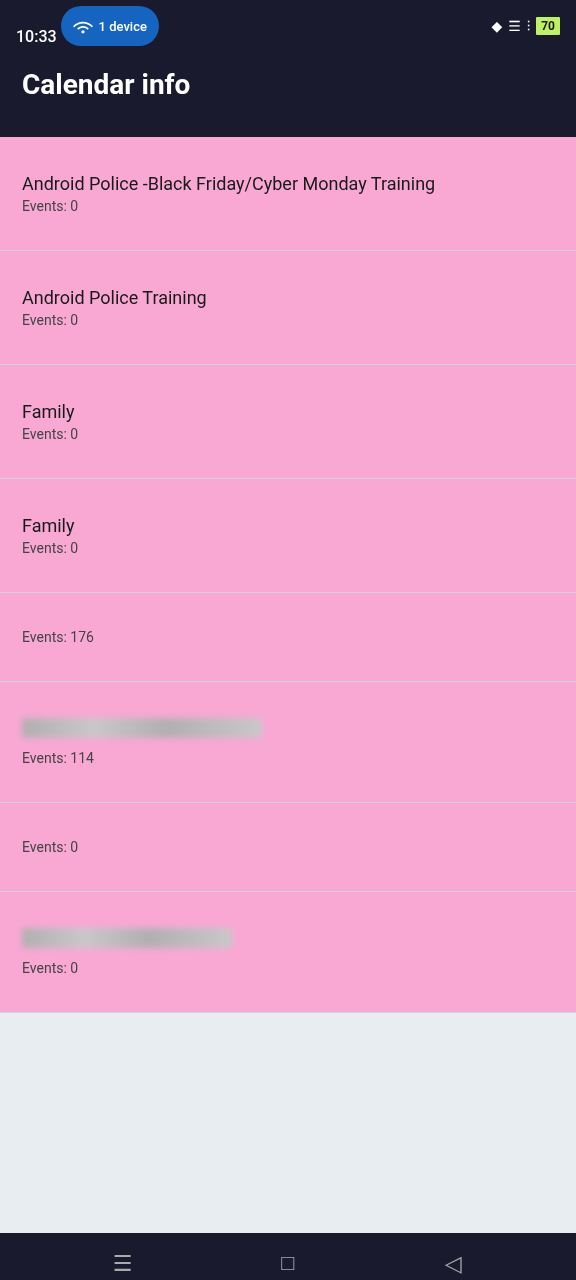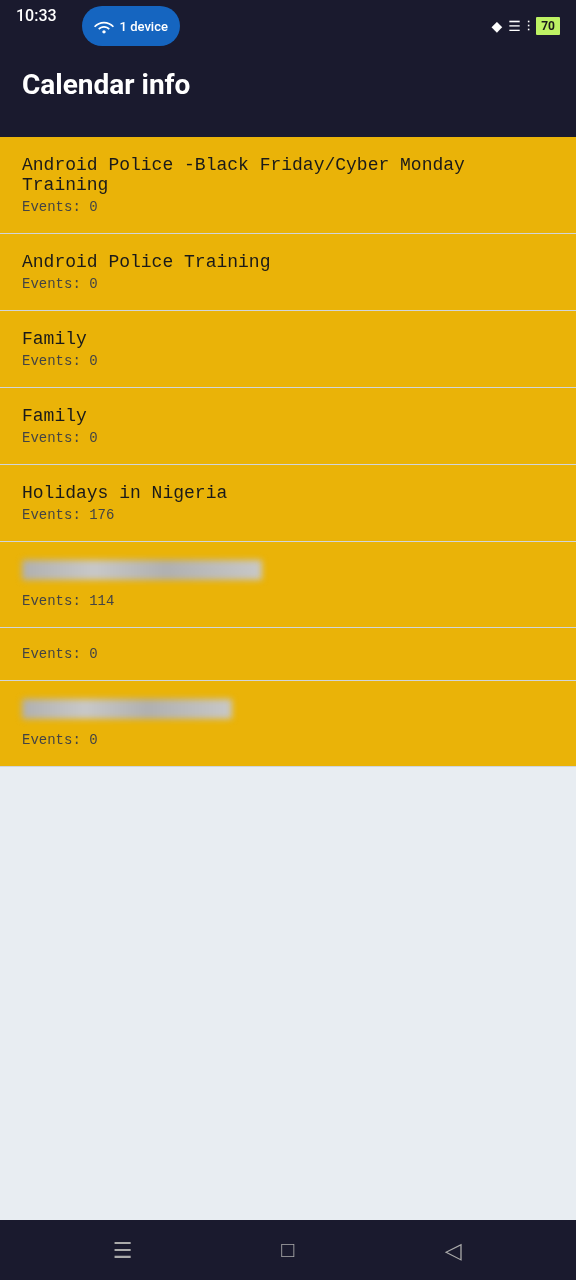--- a/index.html
+++ b/index.html
@@ -19,22 +19,22 @@
       background-color: #1a1a2e;
       height: 52px;
       display: flex;
       align-items: center;
       justify-content: space-between;
       padding: 0 16px;
     }
 
     .status-left {
       display: flex;
-      align-items: flex-start;
-      gap: 25px;
+      align-items: flex-end;
+      gap: 4px;
     }
 
     .status-time {
       color: white;
       font-size: 16px;
       font-weight: 500;
     }
 
     .hotspot-badge {
       background-color: #1565c0;
@@ -83,24 +83,23 @@
       font-weight: bold;
     }
 
     
     .content {
       flex: 1;
       background-color: #e8edf2;
     }
 
     .calendar-item {
-      background-color: #eab308;
+      background-color: #f9a8d4;
       border-bottom: 1px solid #d0d5dc;
-      padding: 18px 22px;
-      font-family: Liberation Mono, monospace;
+      padding: 36px 22px;
     }
 
     .calendar-item:first-child {
       border-top: none;
     }
 
     .calendar-name {
       font-size: 18px;
       color: #1a1a1a;
       font-weight: 400;
@@ -208,21 +207,20 @@
     <div class="calendar-name">Family</div>
     <div class="calendar-events">Events: 0</div>
   </div>
 
   <div class="calendar-item">
     <div class="calendar-name">Family</div>
     <div class="calendar-events">Events: 0</div>
   </div>
 
   <div class="calendar-item">
-    <div class="calendar-name">Holidays in Nigeria</div>
     <div class="calendar-events">Events: 176</div>
   </div>
 
   <div class="calendar-item">
     <div class="calendar-name">
       <span class="redacted-text"></span>
     </div>
     <div class="calendar-events">Events: 114</div>
   </div>
 

